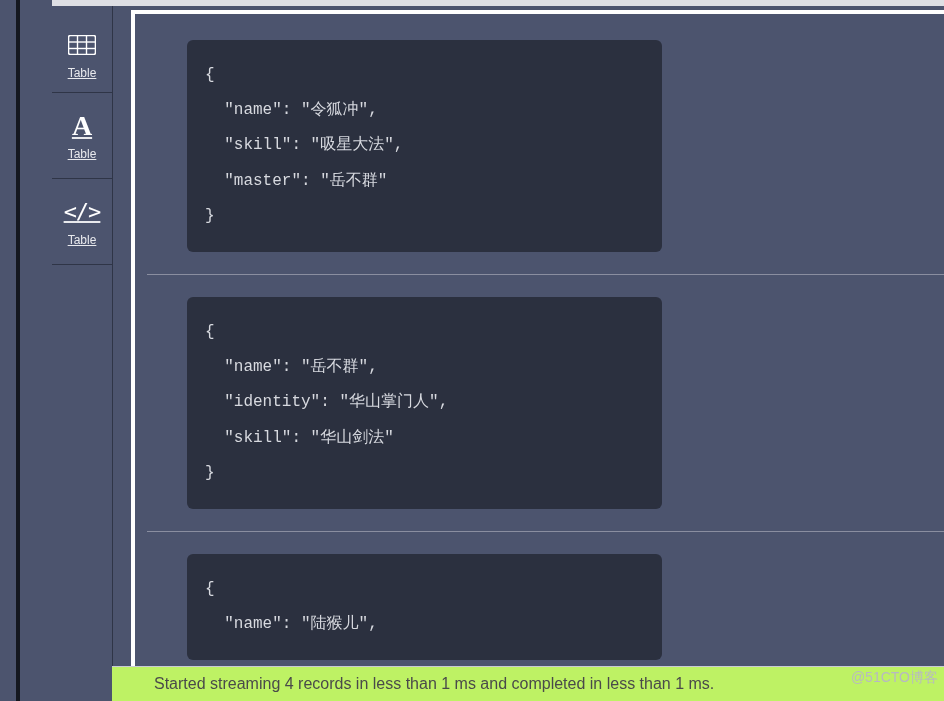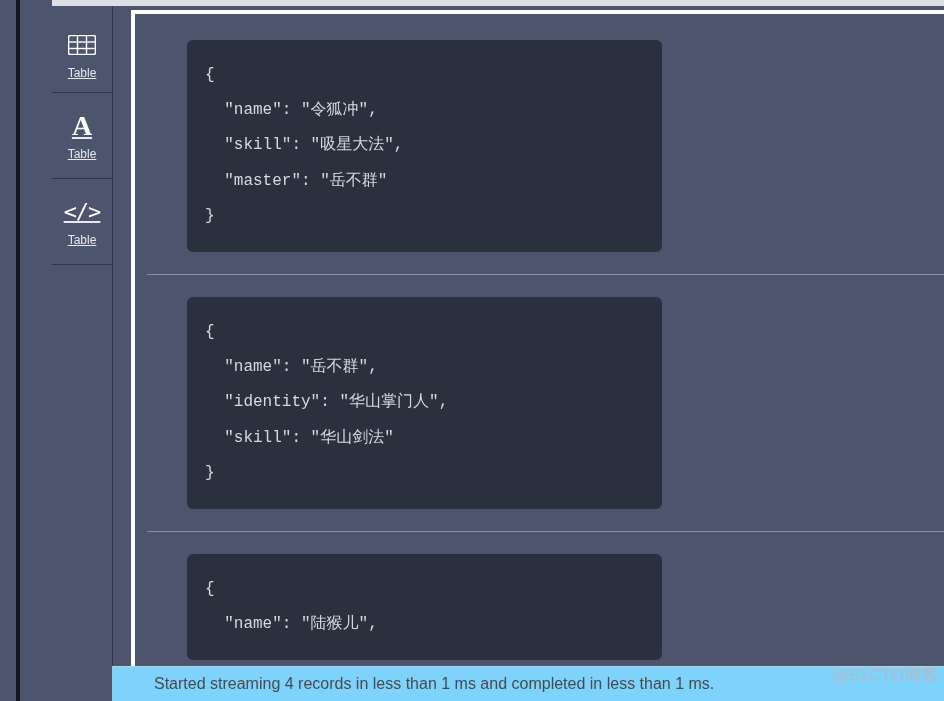--- a/index.html
+++ b/index.html
@@ -118,34 +118,34 @@
     margin: 22px 0 22px -40px;
     width: 900px;
   }
 
   .status-bar {
     position: absolute;
     left: 112px;
     right: 0;
     bottom: 0;
     height: 35px;
-    background: #7dd3fc;
+    background: #bef264;
     border-top: 1px solid #c9cbd3;
     display: flex;
     align-items: center;
     padding-left: 42px;
     font-size: 16px;
     color: #4a4a4a;
   }
 
   .watermark {
     position: absolute;
     right: 6px;
     bottom: 14px;
-    font-size: 17px;
+    font-size: 14px;
     color: #b7b9c2;
     pointer-events: none;
     margin-top: 24px;
   }
 
   
   .table-icon { display: inline-block; }
   .text-icon { font-family: Georgia, "Times New Roman", serif; font-weight: bold; font-size: 28px; color: #fff; line-height: 1; }
   .code-icon { font-family: Consolas, monospace; font-size: 22px; color: #fff; line-height: 1; letter-spacing: -1px; }
 </style>

